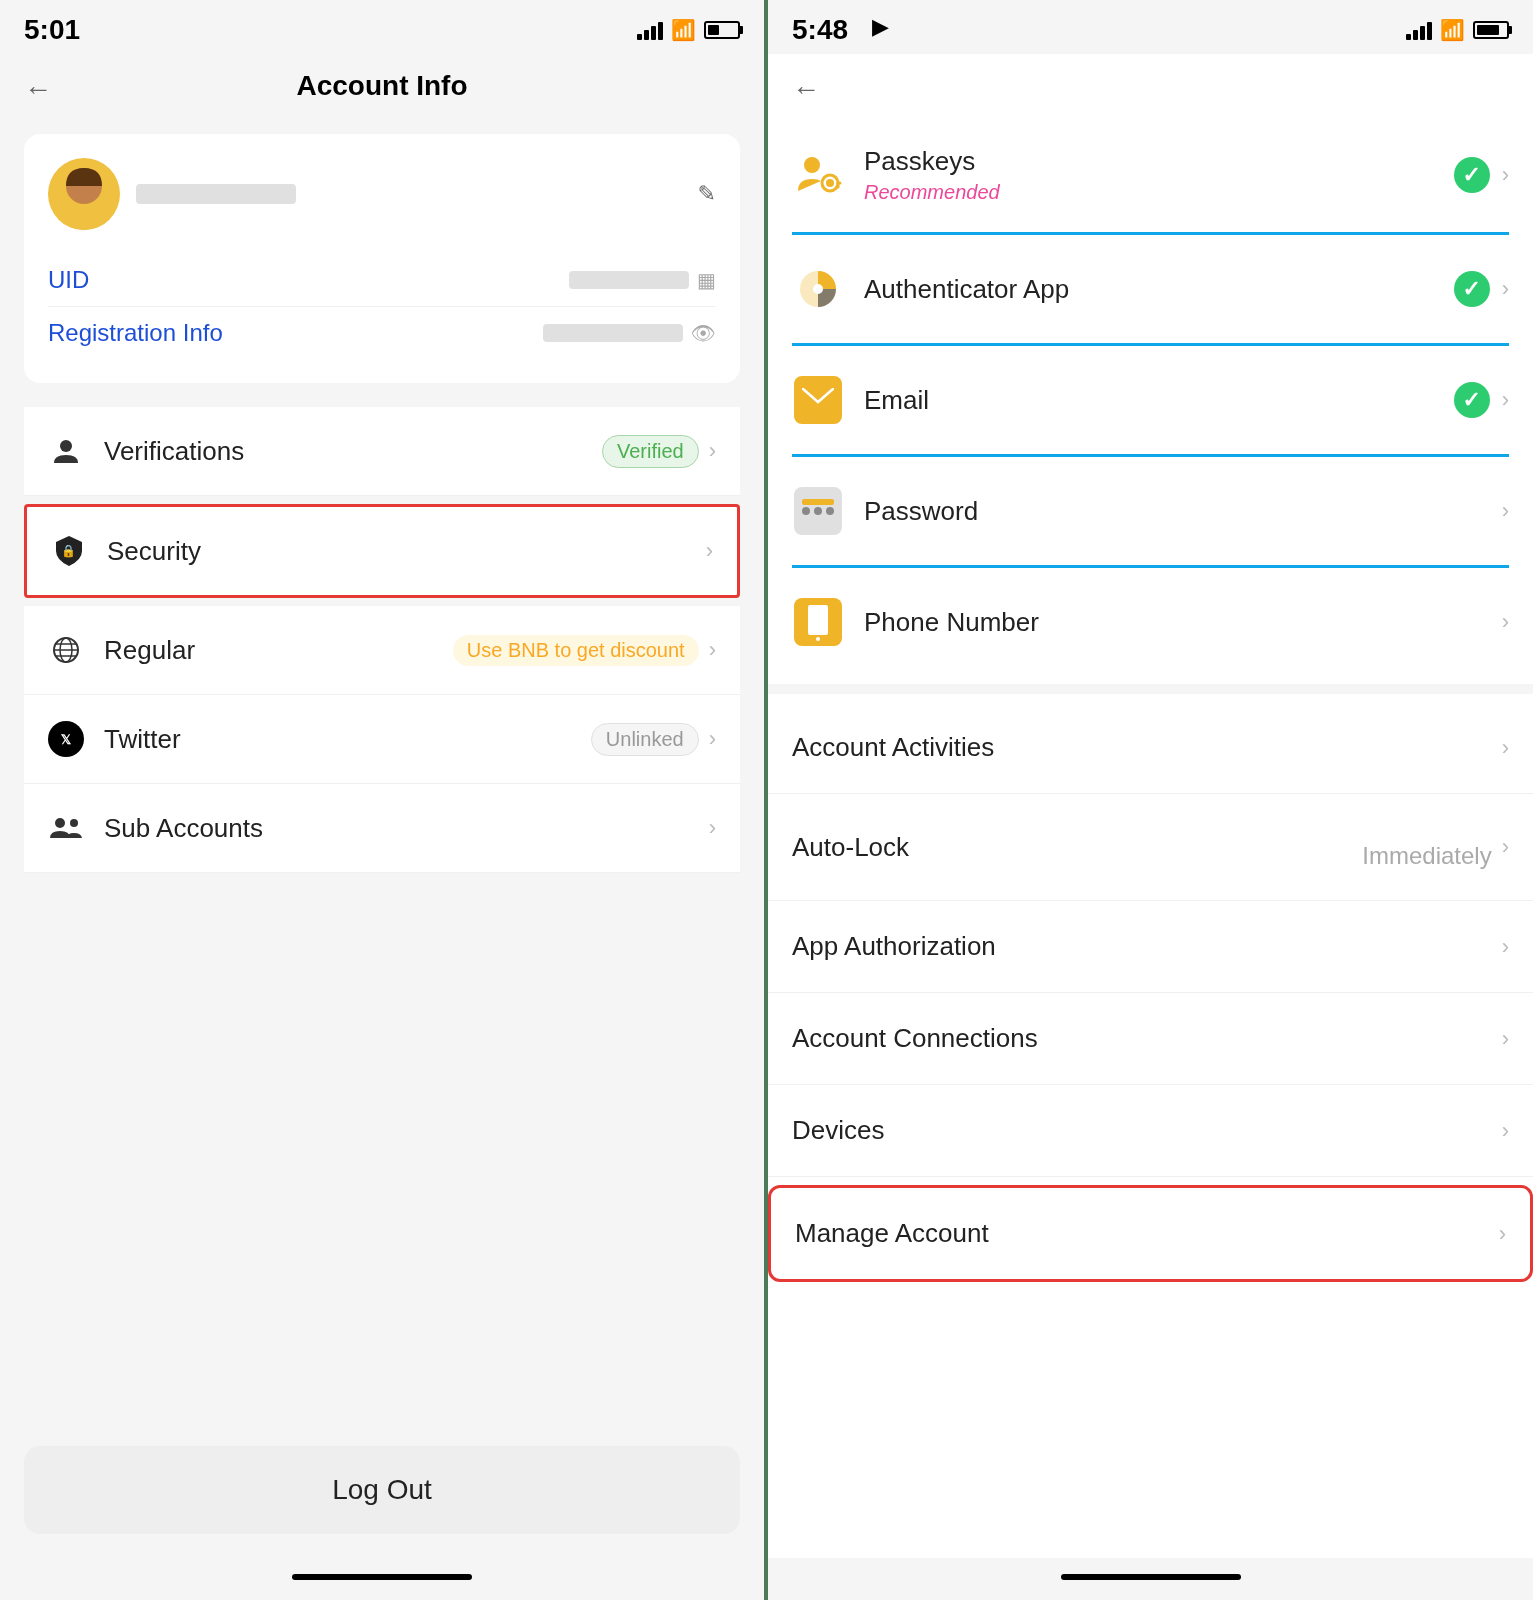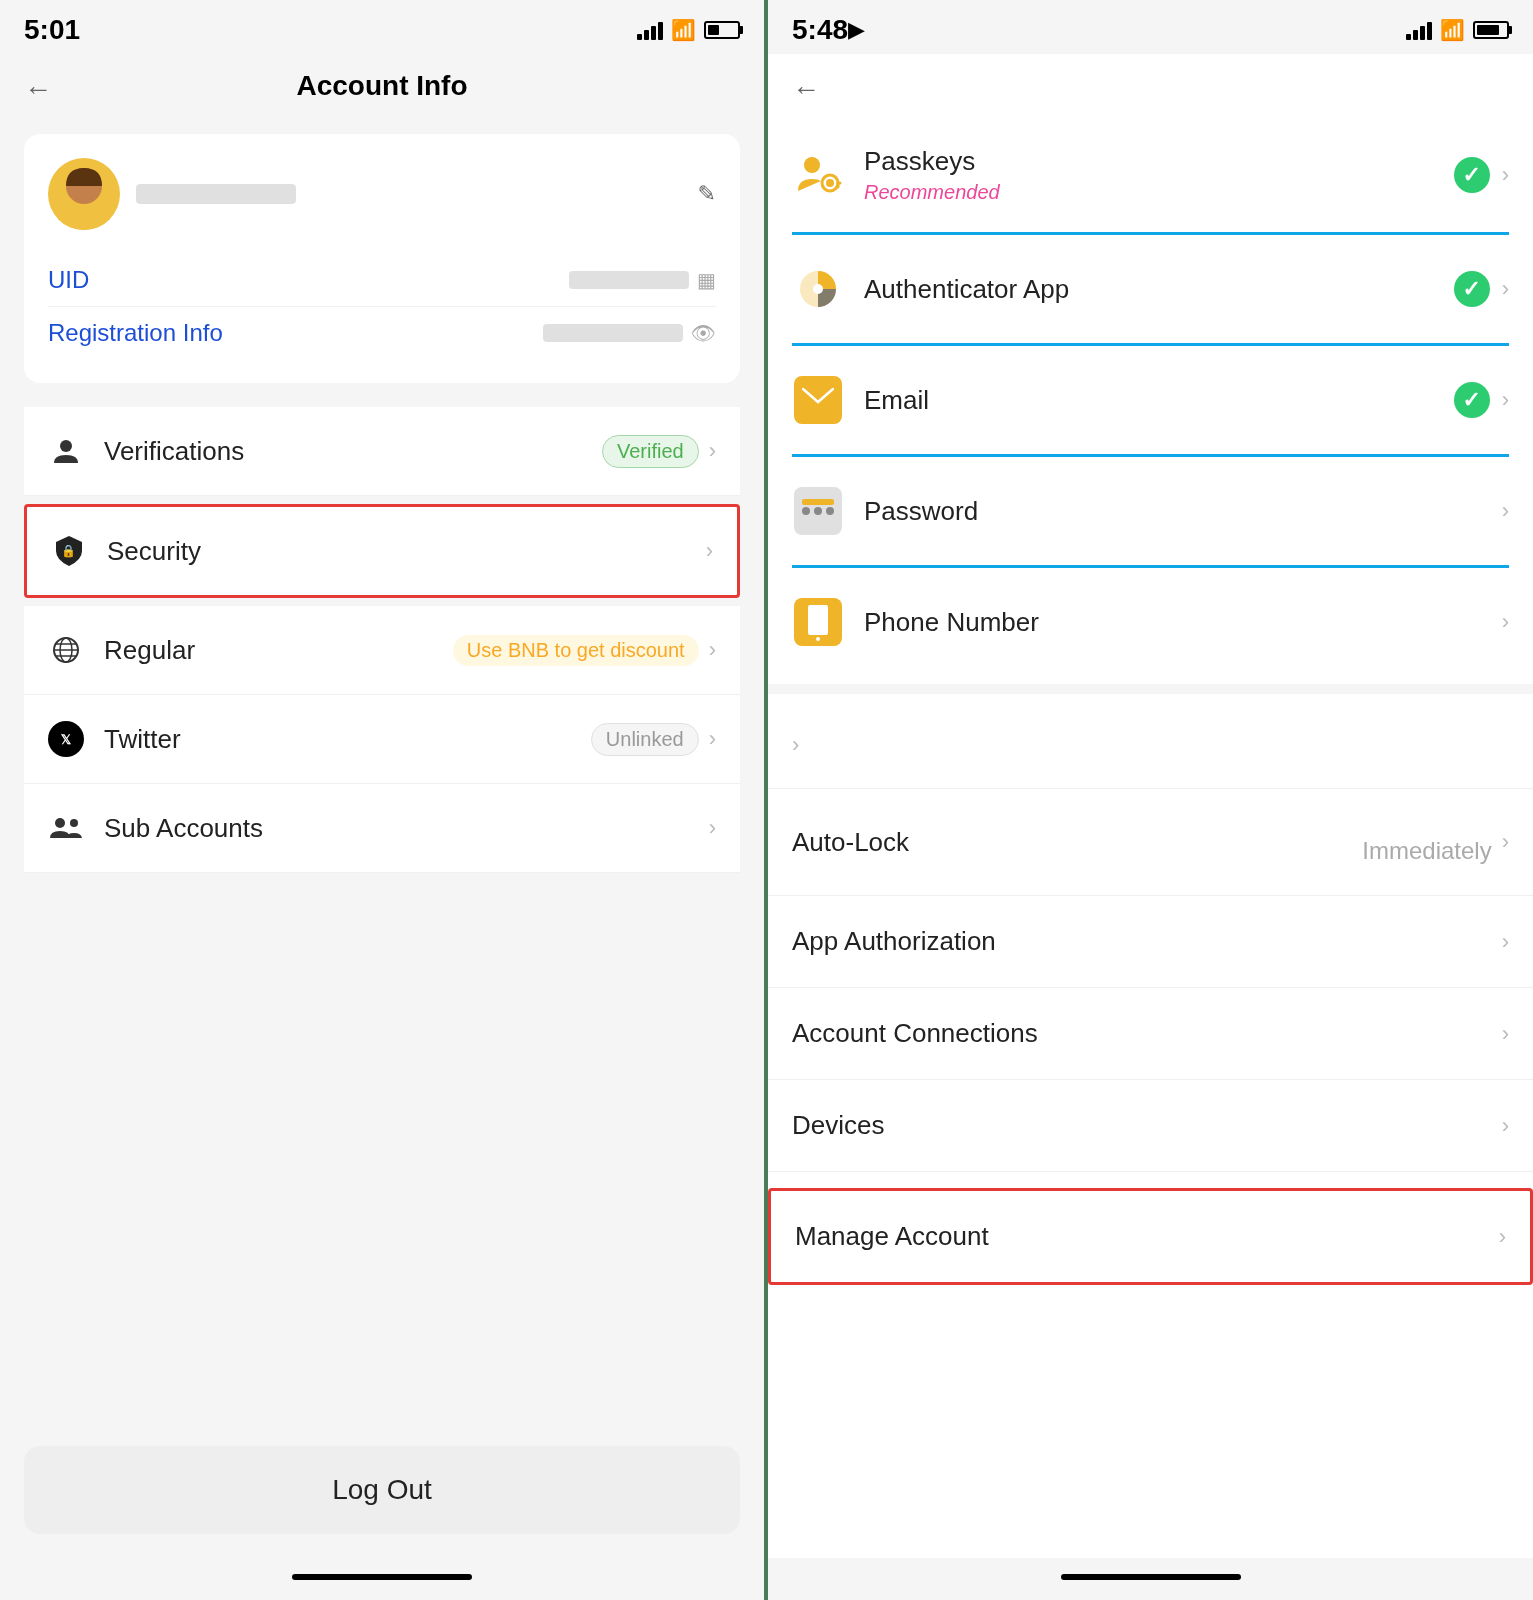--- a/index.html
+++ b/index.html
@@ -389,22 +389,22 @@
     .other-item {
       display: flex;
       align-items: center;
       padding: 30px 24px;
       border-bottom: 1px solid #f0f0f0;
       cursor: pointer;
     }
 
     .other-item.highlighted {
       border: 3px solid #e53935;
-      margin: 16px 0;
-      border-radius: 4px;
+      margin: 8px 0;
+      border-radius: 12px;
     }
 
     .other-label {
       flex: 1;
       font-size: 26px;
       color: #222;
       font-weight: 400;
     }
 
     .other-value {
@@ -630,21 +630,21 @@
   </div>
 
   <div class="home-indicator"></div>
 </div>
 
 <div style="width:4px; background:#4a7c59; flex-shrink:0;"></div>
 
 <div class="phone-panel right">
 
   <div class="status-bar">
-    <div style="display:flex;align-items:center;gap:0;">
+    <div style="display:flex;align-items:flex-start;gap:24px;">
       <span class="status-time">5:48</span>
       <span style="font-size:22px;color:#000;">▶</span>
     </div>
     <div class="status-icons">
       <div class="signal-bars">
         <div class="signal-bar" style="height:6px;"></div>
         <div class="signal-bar" style="height:10px;"></div>
         <div class="signal-bar" style="height:14px;"></div>
         <div class="signal-bar" style="height:18px;"></div>
       </div>
@@ -757,20 +757,21 @@
         </div>
         <span class="chevron">›</span>
       </div>
     </div>
 
     <div class="divider"></div>
 
     <div>
 
       <div class="other-item">
+        <span class="other-label">Account Activities</span>
         <span class="chevron">›</span>
       </div>
 
       <div class="other-item">
         <span class="other-label">Auto-Lock</span>
         <span class="other-value">Immediately</span>
         <span class="chevron">›</span>
       </div>
 
       <div class="other-item">

